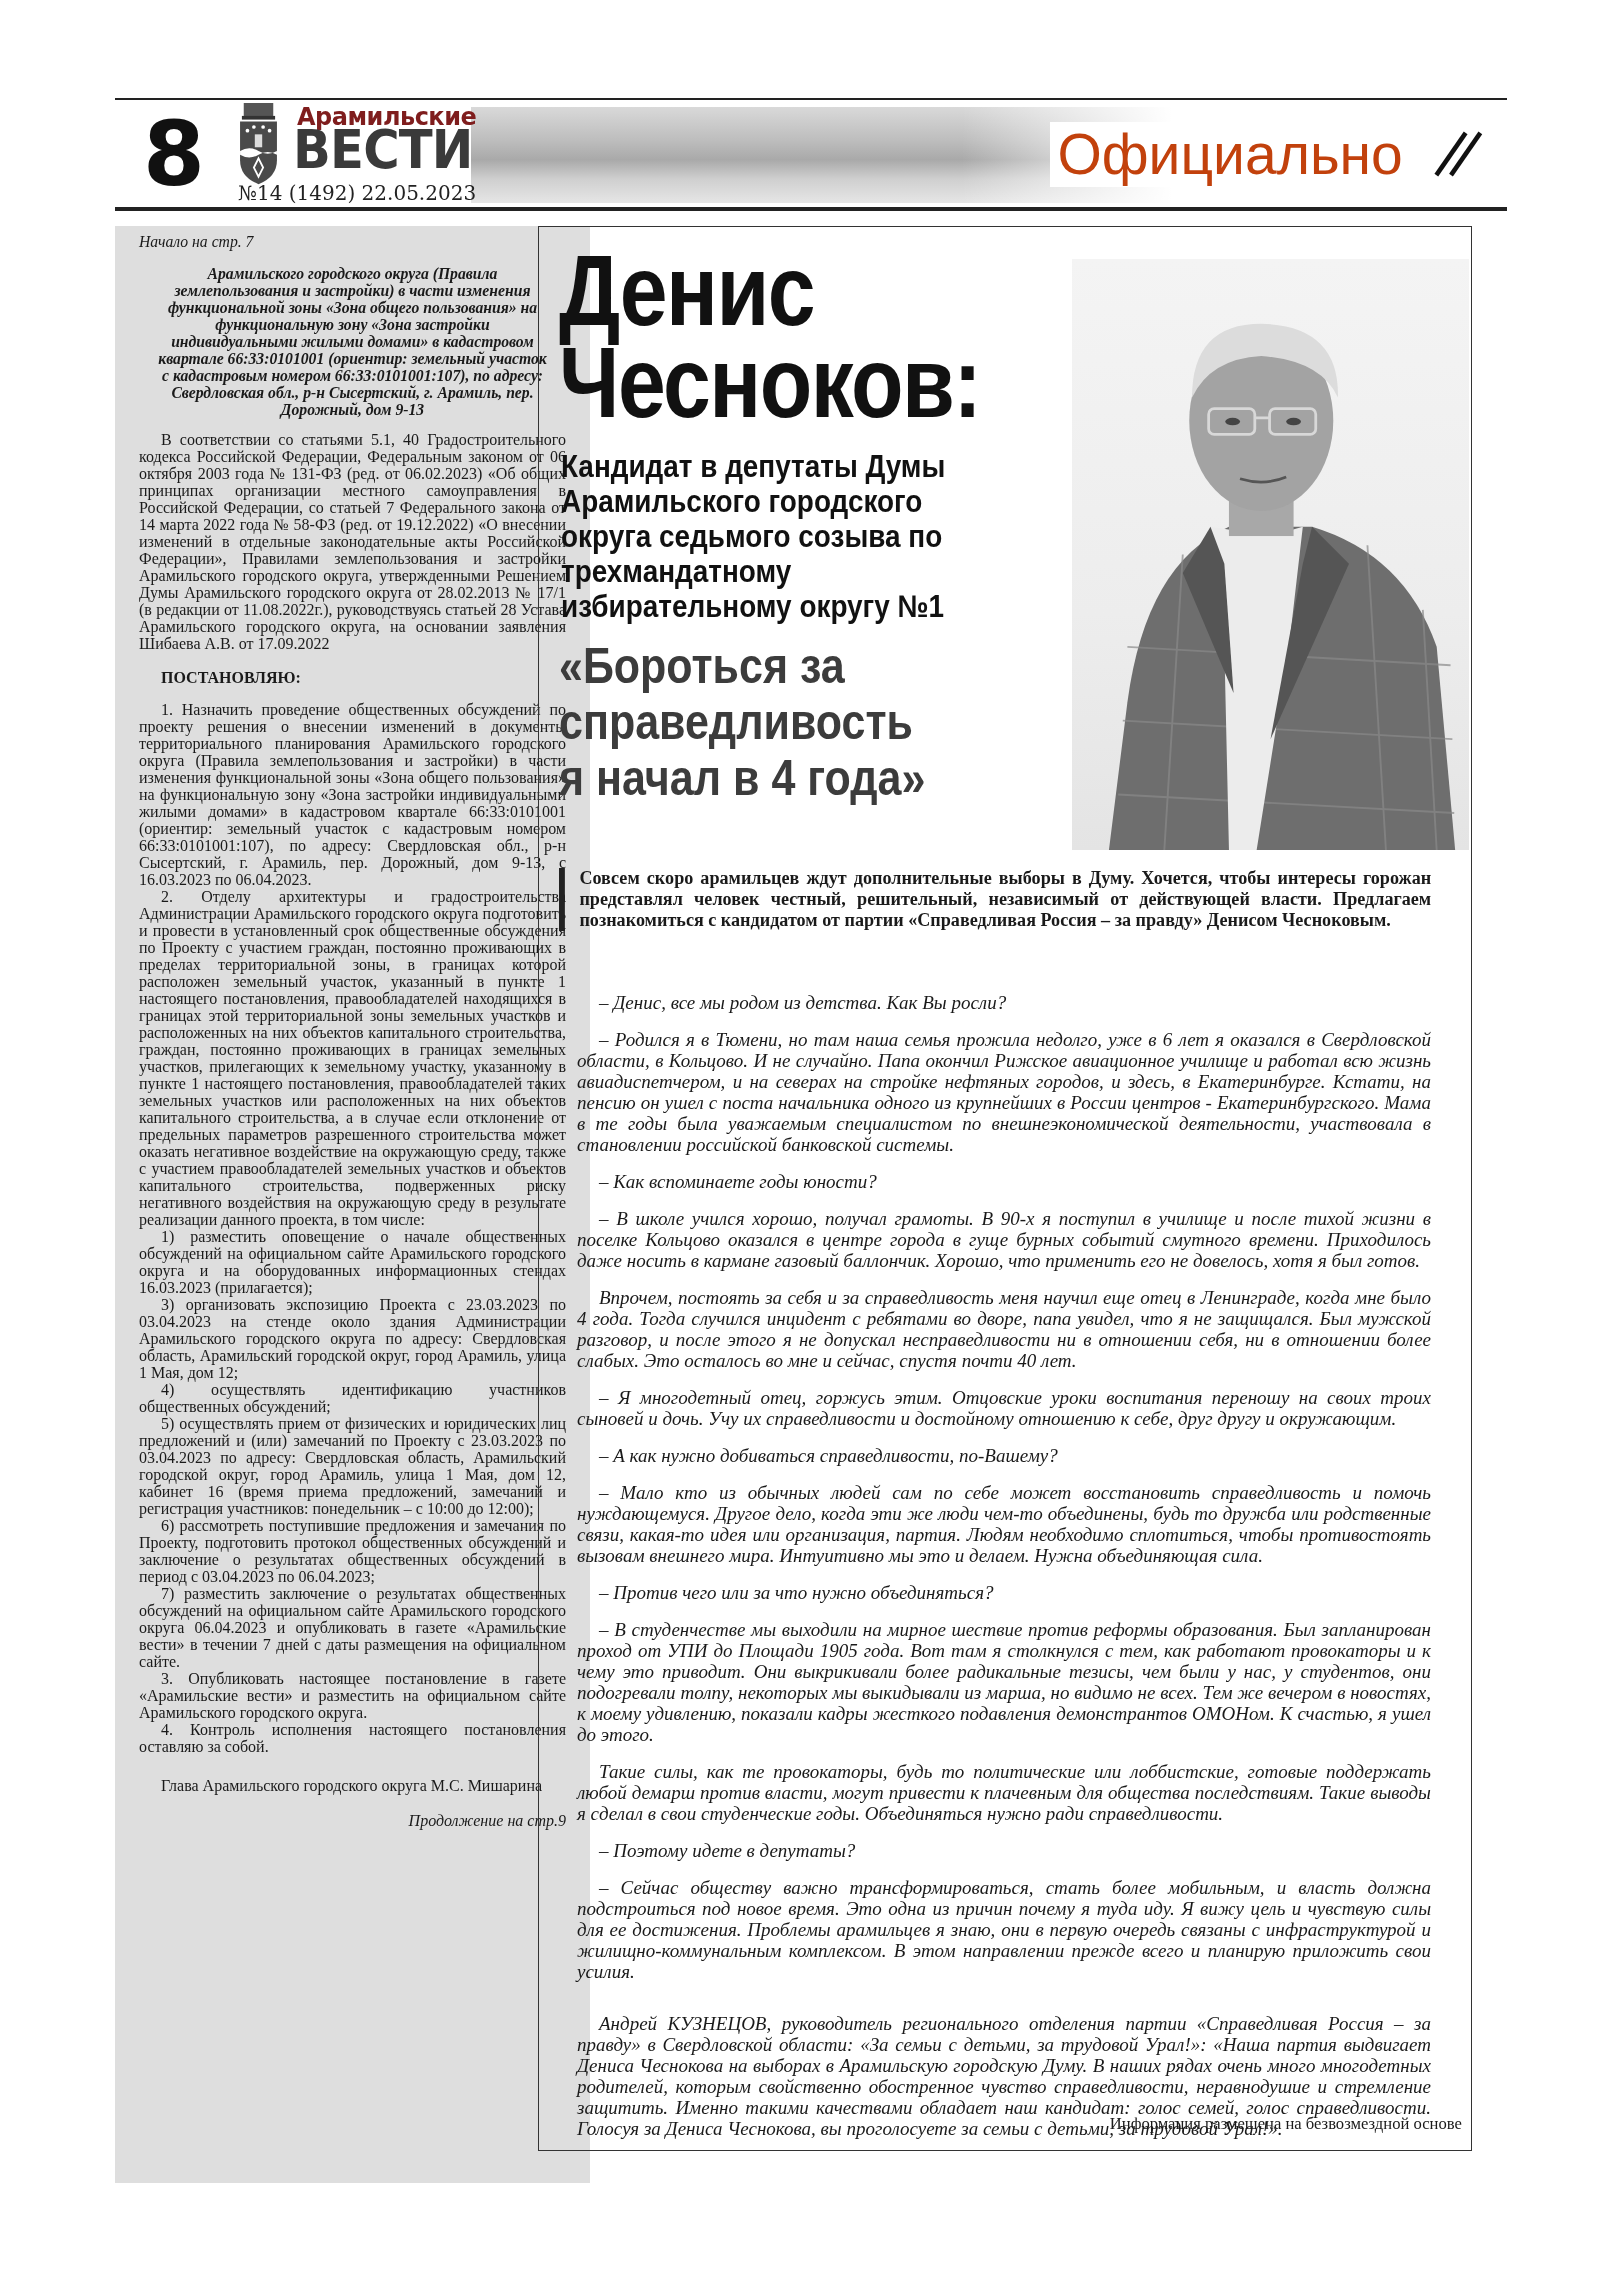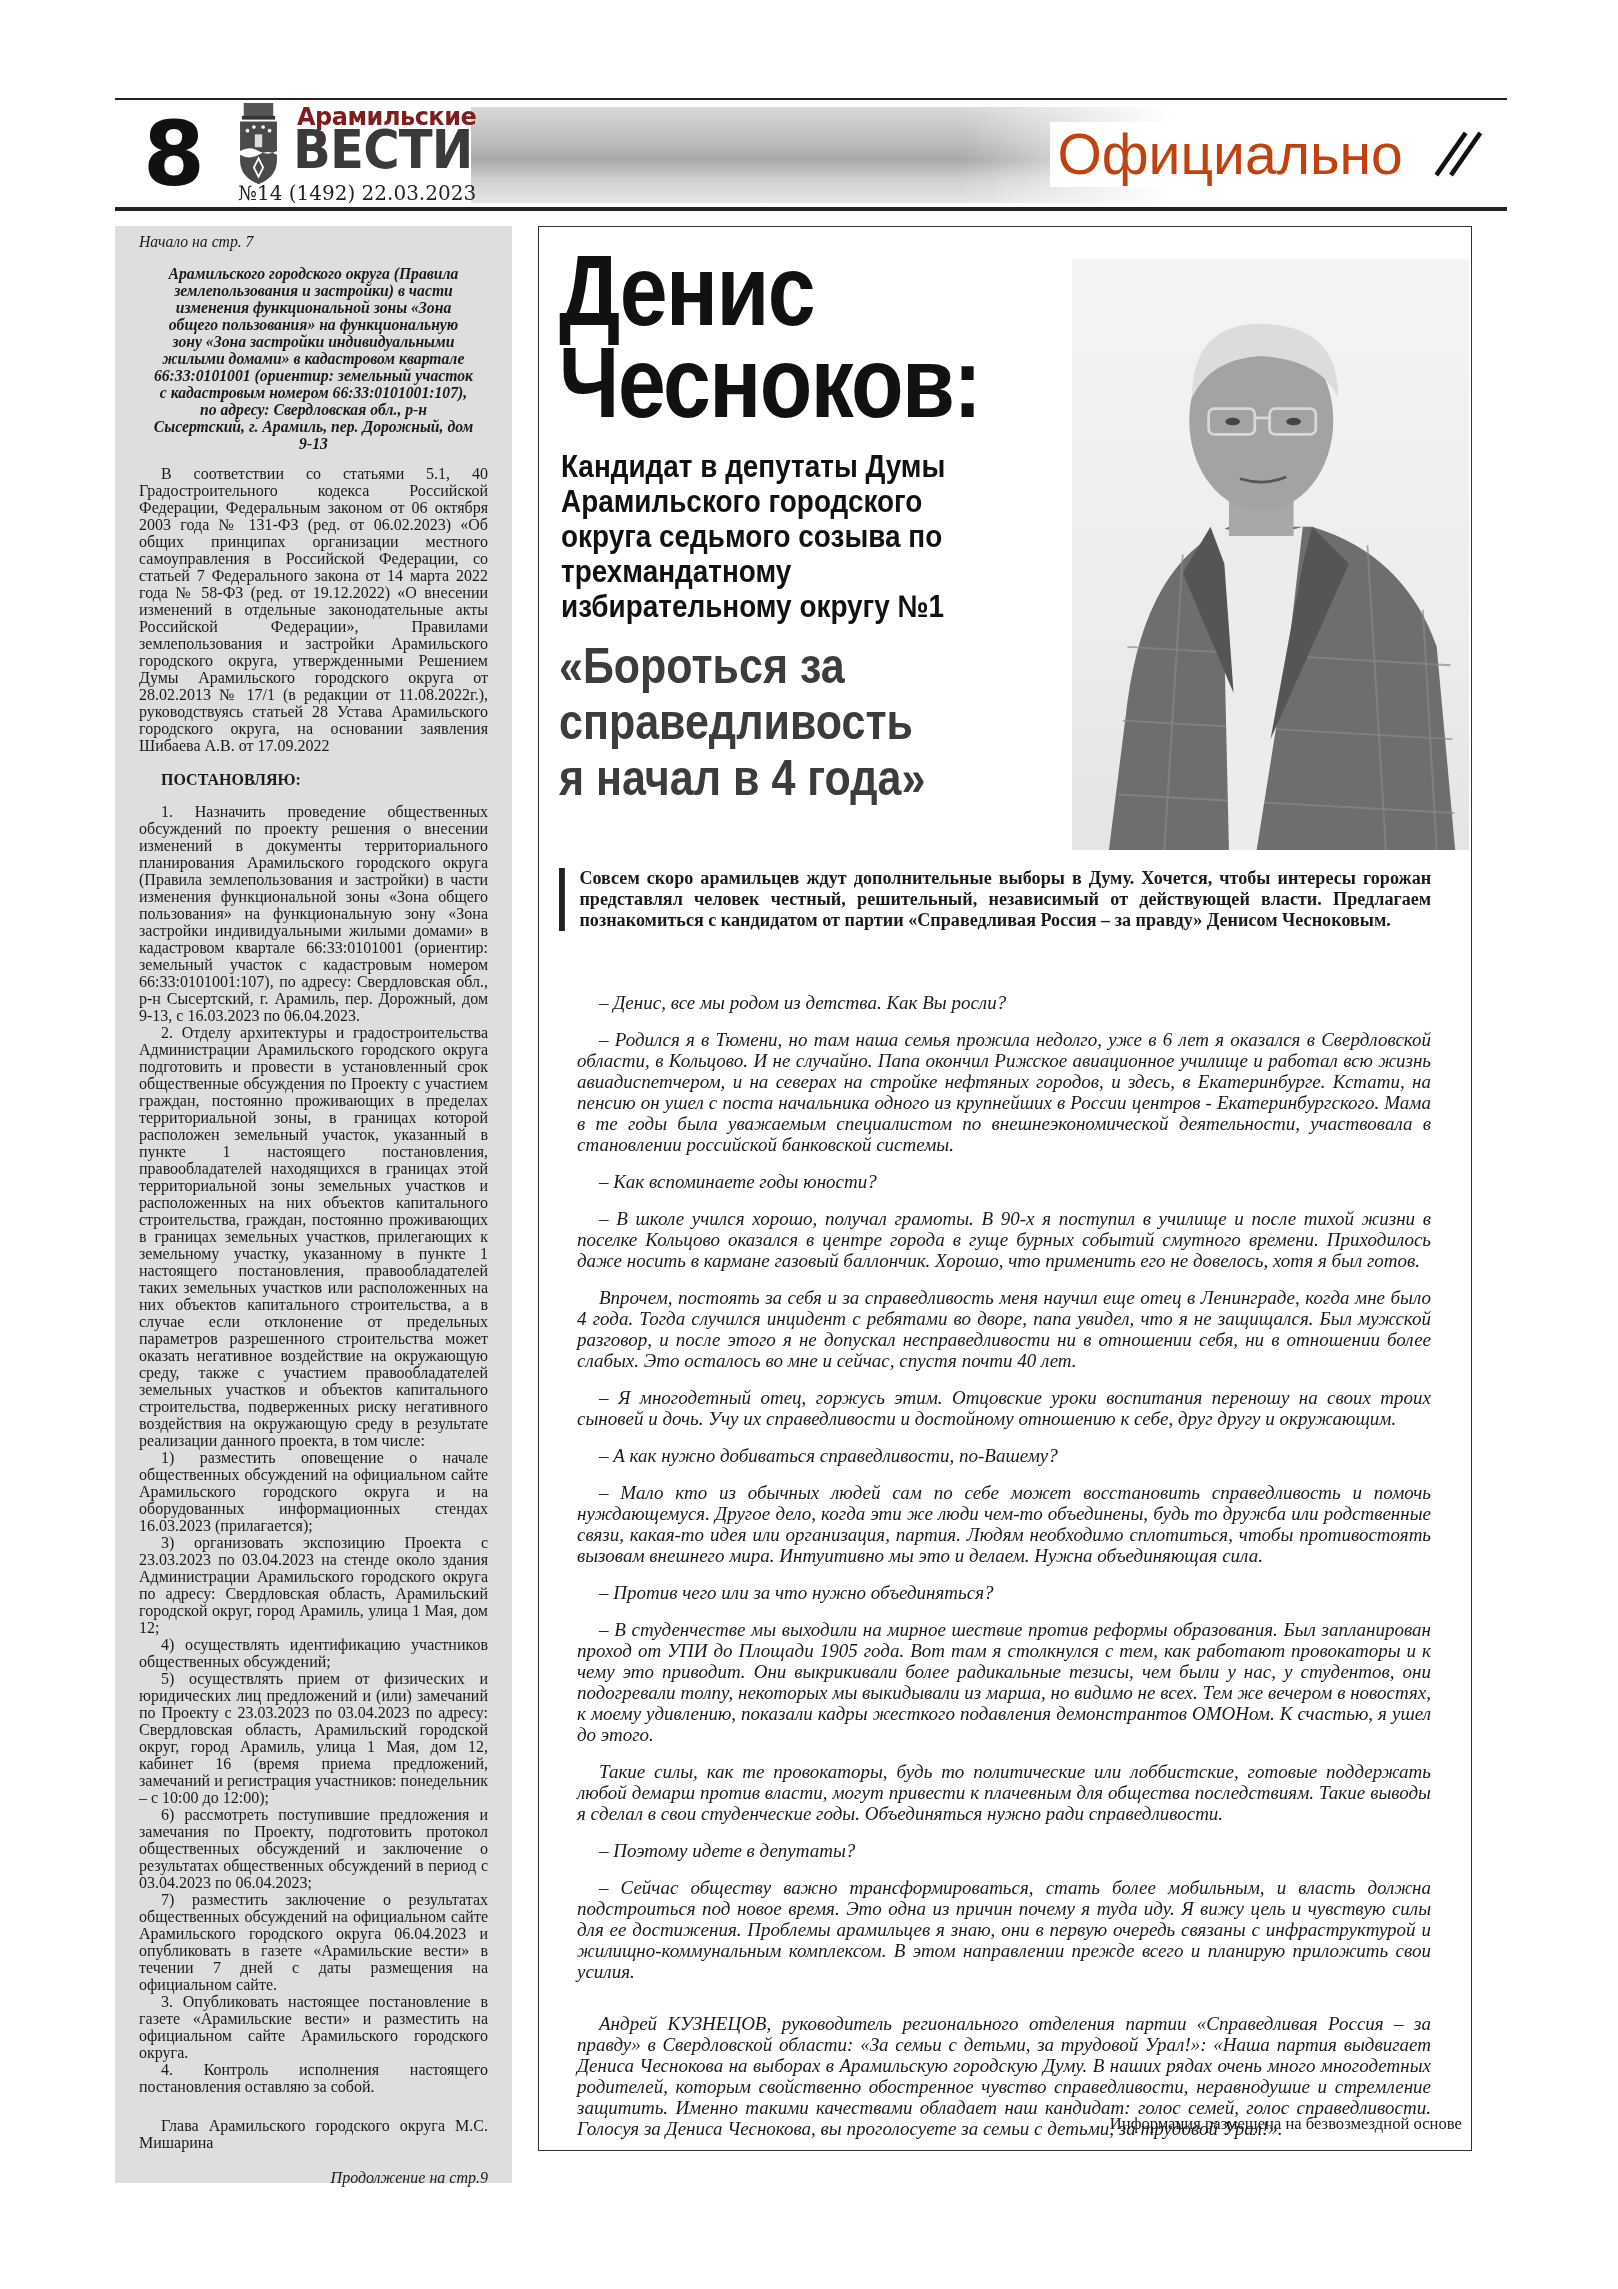--- a/index.html
+++ b/index.html
@@ -13,21 +13,21 @@
   .brand-top { position:absolute; left:297px; top:103px; font-family:"DejaVu Sans", sans-serif; font-weight:bold; font-size:24px; color:#7f1d1d; letter-spacing:-0.5px; }
   .brand-main { position:absolute; left:293px; top:122px; font-family:"DejaVu Sans", sans-serif; font-weight:bold; font-size:54px; line-height:55px; color:#3a3a3a; letter-spacing:-0.9px; transform:scaleX(0.92); transform-origin:left; }
   .issue { position:absolute; left:238px; top:181px; font-family:"DejaVu Serif", serif; font-size:20px; color:#222; }
   .banner-photo { position:absolute; left:471px; top:107px; width:701px; height:96px;
     background: linear-gradient(90deg, rgba(255,255,255,0) 0%, rgba(255,255,255,0) 70%, #fff 100%),
                 linear-gradient(180deg, #d9d9d9 0%, #bdbdbd 35%, #a9a9a9 55%, #cfcfcf 75%, #e6e6e6 100%); }
   .section-title { position:absolute; left:1050px; top:122px; font-family:"Liberation Sans", sans-serif; font-size:57px; line-height:65px; color:#c2410c; background:#fff; padding:0 7.4px; }
   .slashes { position:absolute; left:1429px; top:131px; width:55px; height:46px; }
 
   
-  .left-col { position:absolute; left:115px; top:226px; width:397px; height:1957px; background:#dedede; }
+  .left-col { position:absolute; left:115px; top:226px; width:475px; height:1957px; background:#dedede; }
   .left-inner { padding:7.4px 24px 0 24px; font-size:16px; line-height:17px; text-align:justify; }
   .left-inner p { margin:0; text-indent:22px; }
   .cont-from { font-style:italic; font-size:15.7px; text-indent:0 !important; margin-bottom:14.8px !important; }
   .left-heading { font-weight:bold; font-style:italic; font-size:15.7px; text-align:center; text-indent:0 !important; line-height:17px; margin:0 14.8px 13px 14.8px !important; }
   .decree { font-weight:bold; margin:16.6px 0 14.8px 0 !important; }
   .signature { margin-top:22px !important; }
   .cont-to { font-style:italic; text-align:right; text-indent:0 !important; margin-top:18.5px !important; }
 
   
   .article { position:absolute; left:538px; top:226px; width:934px; height:1925px; border:1.4px solid #333; border-bottom:1.8px solid #333; box-sizing:border-box; }
@@ -56,21 +56,21 @@
   <circle cx="10" cy="30" r="2" fill="#fff"></circle>
     <circle cx="17" cy="26" r="2" fill="#fff"></circle>
     <circle cx="27" cy="26" r="2" fill="#fff"></circle>
     <circle cx="34" cy="30" r="2" fill="#fff"></circle>
   <rect x="18" y="34" width="8" height="14" fill="#ddd"></rect>
   <path d="M2 52 Q12 46 22 52 T42 52 V56 Q32 50 22 56 T2 56 Z" fill="#fff"></path>
   <path d="M22 60 L27 70 L22 80 L17 70 Z" fill="none" stroke="#fff" stroke-width="2"></path>
 </svg>
 <div class="brand-top">Арамильские</div>
 <div class="brand-main">ВЕСТИ</div>
-<div class="issue">№14 (1492) 22.03.2023</div>
+<div class="issue">№14 (1492) 22.05.2023</div>
 <div class="section-title">Официально</div>
 <svg class="slashes" viewBox="0 0 60 50">
   <line x1="8" y1="48" x2="40" y2="2" stroke="#111" stroke-width="5"></line>
   <line x1="24" y1="48" x2="56" y2="2" stroke="#111" stroke-width="5"></line>
 </svg>
 <div class="rule-bot"></div>
 
 <div class="left-col">
   <div class="left-inner">
     <p class="cont-from">Начало на стр. 7</p>

